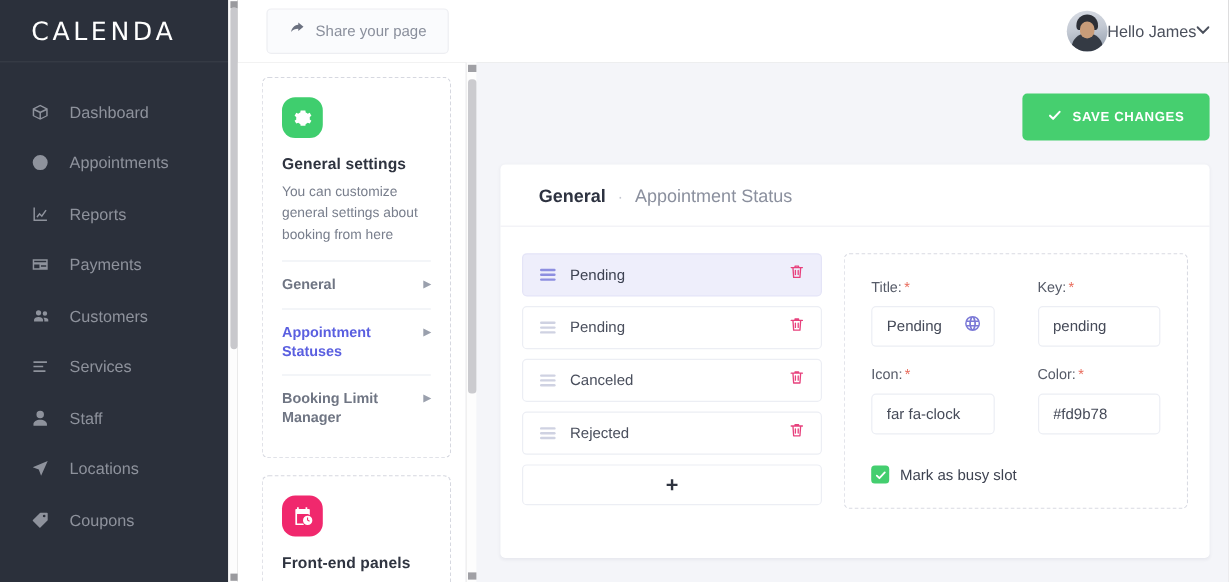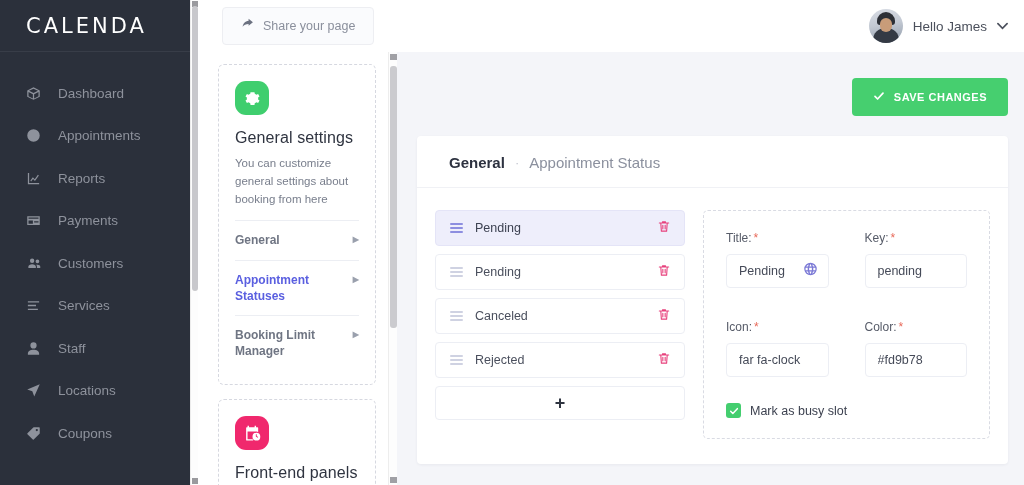--- a/index.html
+++ b/index.html
@@ -93,21 +93,21 @@
     background: #fafbfd;
     border: 1px solid #edeef2;
     border-radius: 4px;
     padding: 10px 18px;
     color: #8a8f9c;
     font-size: 12.5px;
     cursor: pointer;
   }
   .share-btn svg { color: #6b7180; }
   .user-box {
-    display: flex; align-items: center; gap: 10px;
+    display: flex; align-items: center; 
     cursor: pointer;
   }
   .avatar {
     width: 34px; height: 34px; border-radius: 50%;
     background: linear-gradient(170deg,#d8dce4 0%,#c3c9d3 45%,#8e99a8 100%);
     position: relative; overflow: hidden;
     flex: 0 0 34px;
   }
   .avatar::before {
     content: ""; position: absolute;
@@ -150,21 +150,21 @@
   }
   .set-icon {
     width: 34px; height: 34px; border-radius: 11px;
     display: flex; align-items: center; justify-content: center;
     margin-bottom: 14px;
   }
   .set-icon.green { background: #3fce6e; }
   .set-icon.pink  { background: #f0286d; }
   .set-icon svg { color: #fff; }
   .set-title {
-    font-size: 16px; font-weight: 400; color: #2f3440;
+    font-size: 13px; font-weight: 700; color: #2f3440;
     margin-bottom: 8px; letter-spacing: .1px;
   }
   .set-desc {
     font-size: 11.5px; color: #787e8c; line-height: 1.55;
   }
   .set-links { margin-top: 12px; }
   .set-link {
     display: flex; align-items: flex-start; justify-content: space-between;
     font-size: 12px; color: #6f7583;
     padding: 11px 0;
@@ -299,21 +299,21 @@
     border: none; outline: none;
     font-family: "Liberation Sans", sans-serif;
     font-size: 12.5px; color: #454a58;
     width: 100%; background: transparent;
   }
   .globe {
     position: absolute; right: 10px; top: 50%;
     transform: translateY(-50%);
     color: #7b79d6;
   }
-  .row-2 { margin-top: 32px; }
+  .row-2 { margin-top: 16px; }
   .checkrow {
     display: flex; align-items: center; gap: 9px;
     margin-top: 26px;
   }
   .chk {
     width: 15px; height: 15px; border-radius: 3px;
     background: #44ce6f;
     display: flex; align-items: center; justify-content: center;
     cursor: pointer;
   }

